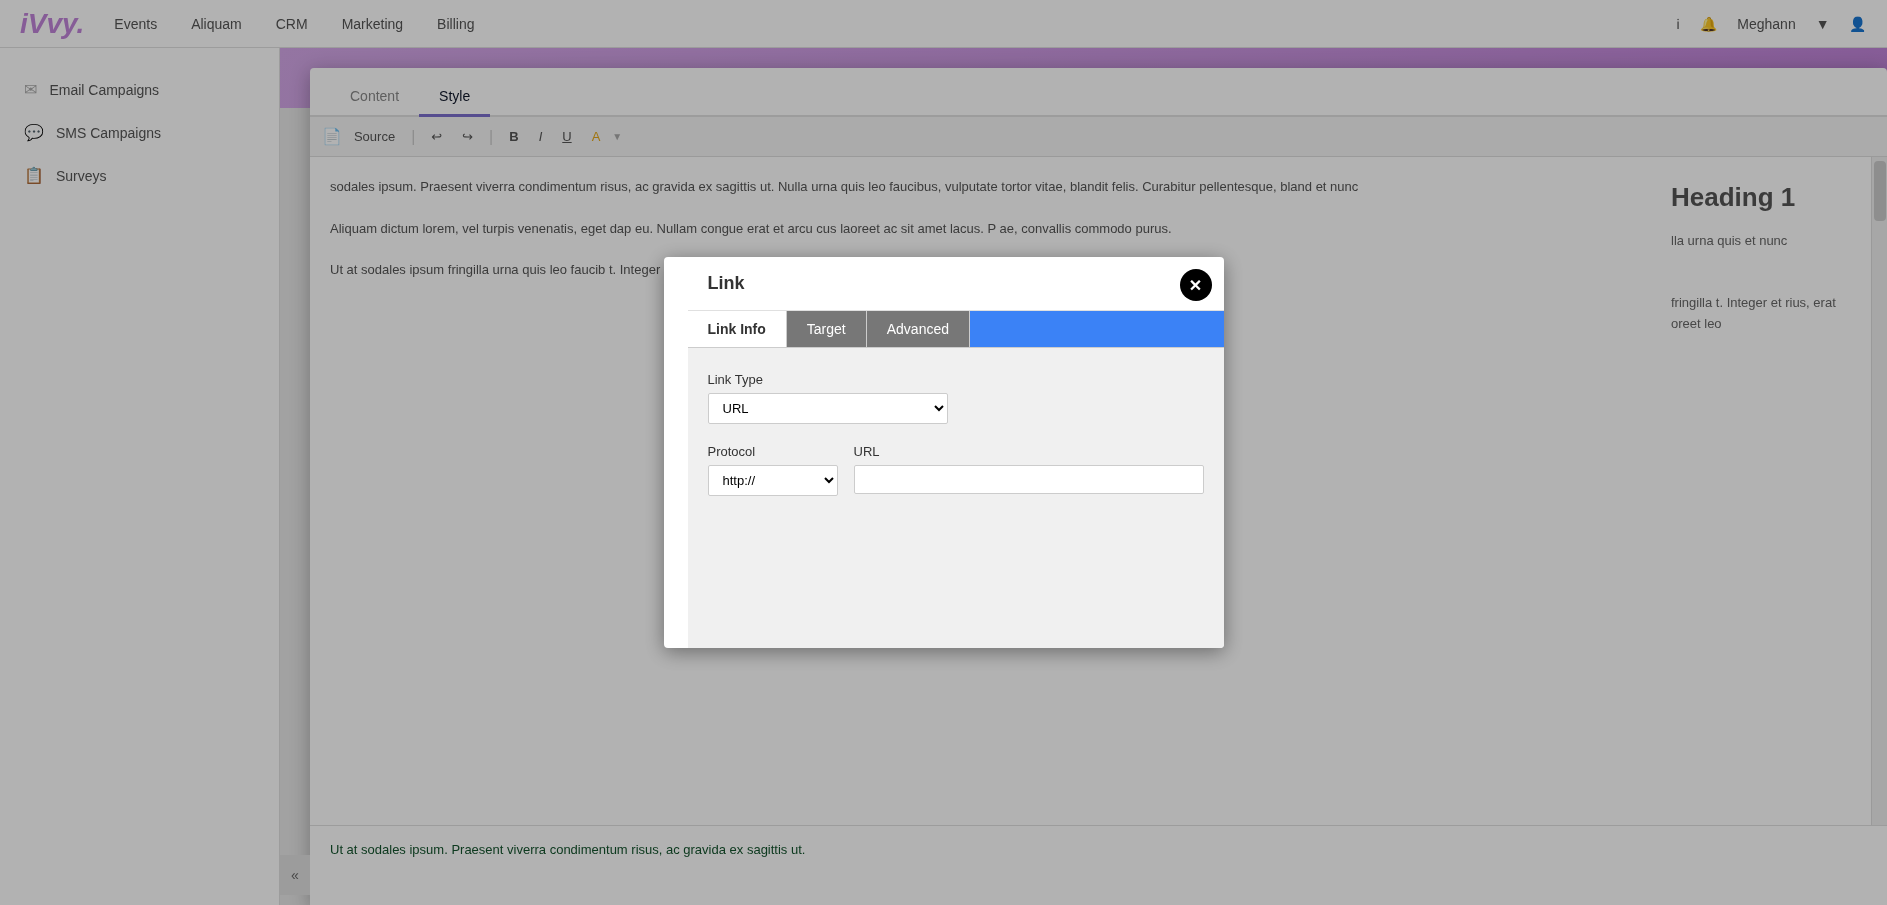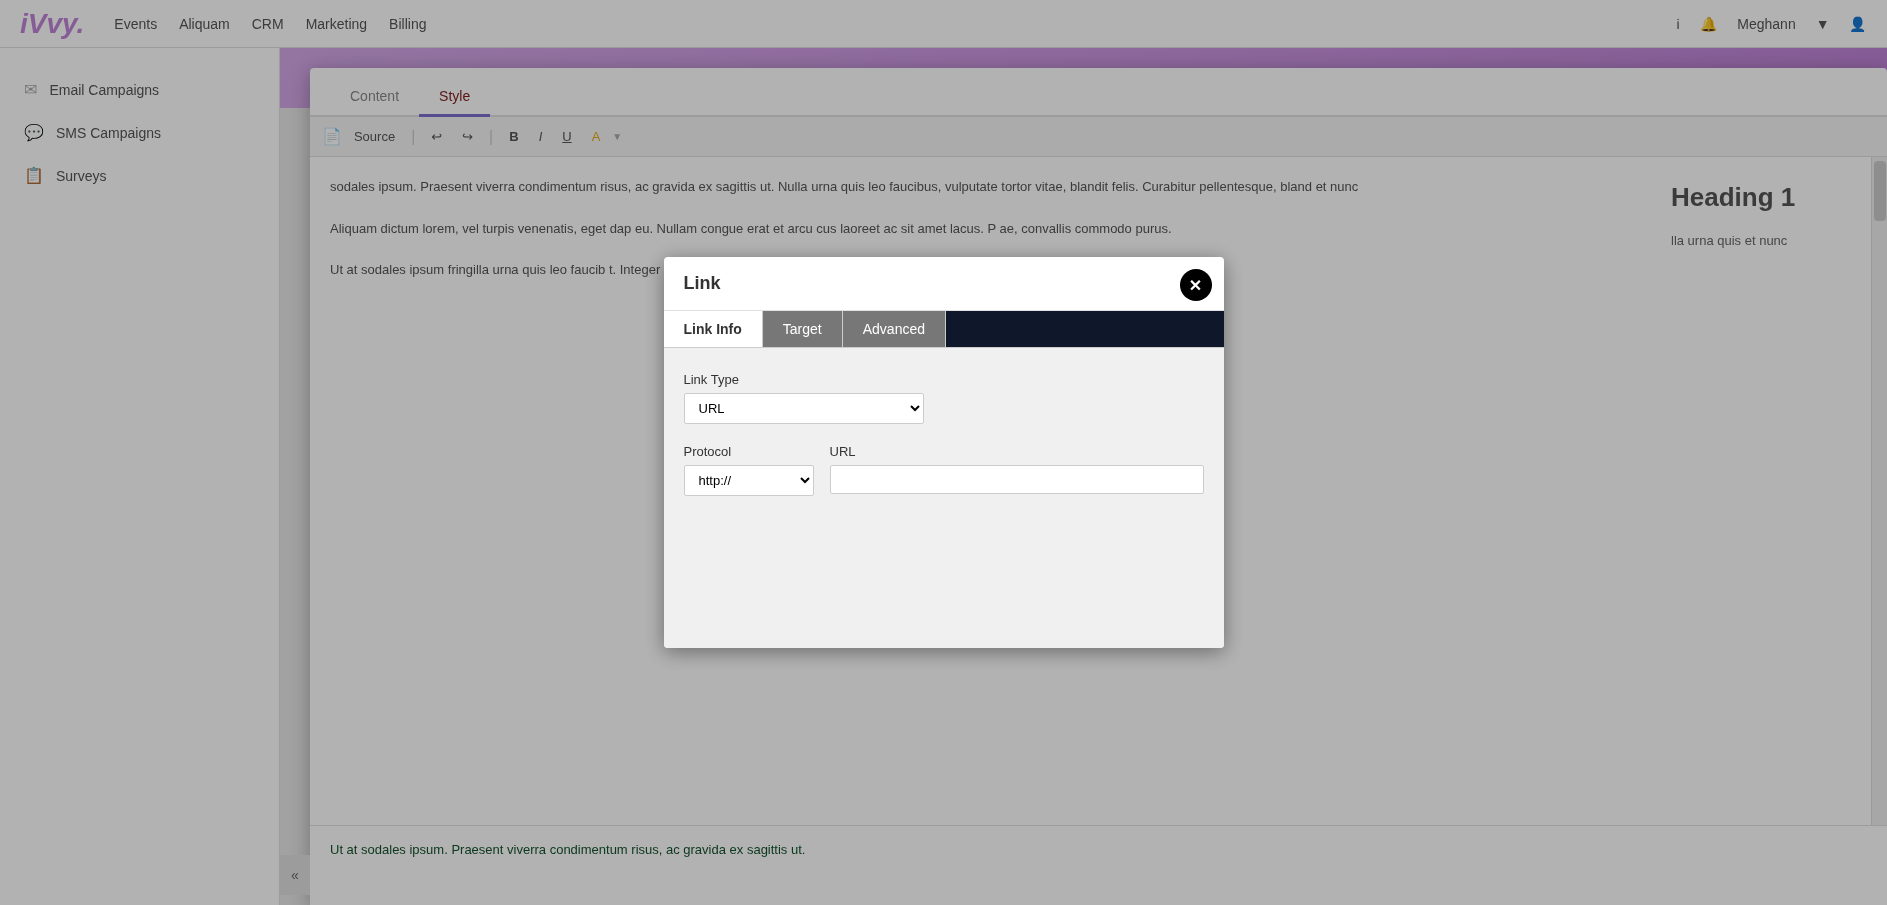--- a/index.html
+++ b/index.html
@@ -19,21 +19,21 @@
     .top-nav-logo {
       color: #b57fc4;
       font-size: 28px;
       font-weight: bold;
       font-style: italic;
       margin-right: 30px;
     }
     .top-nav-logo span { color: #c084d8; }
     .top-nav-links {
       display: flex;
-      gap: 22px;
+      gap: 34px;
     }
     .top-nav-links a {
       color: #555;
       text-decoration: none;
       font-size: 14px;
       cursor: pointer;
     }
     .top-nav-right {
       margin-left: auto;
       display: flex;
@@ -131,21 +131,21 @@
     }
     .editor-tab {
       padding: 10px 20px;
       font-size: 14px;
       cursor: pointer;
       color: #888;
       border-bottom: 3px solid transparent;
       margin-bottom: -2px;
     }
     .editor-tab.active {
-      color: #7f1d1d;
+      color: #0f172a;
       border-bottom: 3px solid #7c6fcd;
     }
 
     
     .editor-toolbar {
       display: flex;
       align-items: center;
       padding: 8px 12px;
       background: #f5f5f5;
       border-bottom: 1px solid #ddd;
@@ -196,31 +196,32 @@
       border-radius: 2px;
     }
 
     
     .link-dialog {
       background: #fff;
       width: 560px;
       border-radius: 4px;
       box-shadow: 0 4px 20px rgba(0,0,0,0.4);
       overflow: hidden;
+      padding-left: 24px;
     }
     .link-dialog-header {
       padding: 16px 20px;
       font-size: 18px;
       font-weight: bold;
       color: #333;
       border-bottom: 1px solid #e0e0e0;
     }
     .link-dialog-tabs {
       display: flex;
-      background: #0f172a;
+      background: #3b82f6;
       border-bottom: 1px solid #ccc;
     }
     .link-dialog-tab {
       padding: 10px 20px;
       font-size: 14px;
       cursor: pointer;
       color: #333;
       border-right: 1px solid #ccc;
     }
     .link-dialog-tab.active {
@@ -398,20 +399,21 @@
           <p>Aliquam dictum lorem, vel turpis venenatis, eget dap eu. Nullam congue erat et arcu cus laoreet ac sit amet lacus. P ae, convallis commodo purus.</p>
           <br>
           <p>Ut at sodales ipsum fringilla urna quis leo faucib t. Integer et nunc pellentesque, rius, erat neque sagittis sem oreet leo</p>
         </div>
 
         <div style="width:220px; padding:20px; font-size:13px; color:#666; line-height:1.6; overflow:hidden;">
           <h2 style="font-size:26px; color:#555; margin-bottom:12px;">Heading 1</h2>
           <p>lla urna quis et nunc</p>
           <br>
           <br>
+          <p>fringilla t. Integer et rius, erat oreet leo</p>
         </div>
 
         <div style="width:16px; background:#f0f0f0; border-left:1px solid #ddd; display:flex; flex-direction:column; padding-top:4px; align-items:center;">
           <div style="width:12px; height:60px; background:#ccc; border-radius:4px;"></div>
         </div>
       </div>
 
       <div class="save-close-bar">
         <button class="save-close-btn">Save and Close</button>
       </div>

